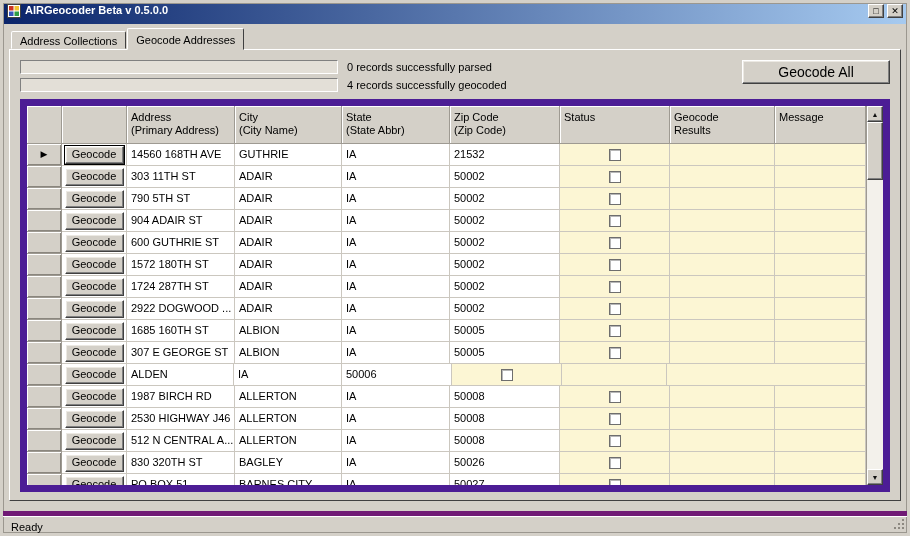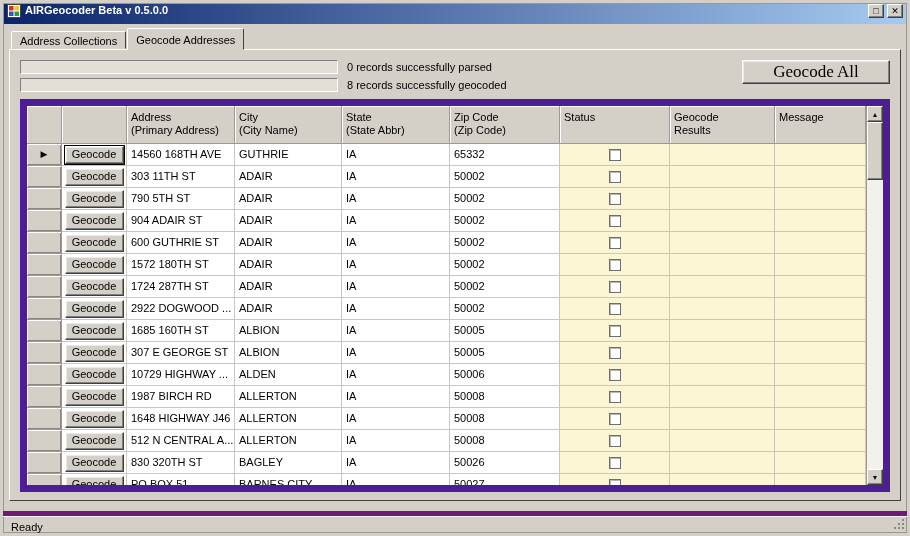--- a/index.html
+++ b/index.html
@@ -20,21 +20,21 @@
   .tab{height:18px;padding:3px 8px 0;background:var(--chrome,#d4d0c8);border:1px solid;border-color:#fff #404040 transparent #fff;border-top-left-radius:2px;border-top-right-radius:2px;margin-right:1px;white-space:nowrap}
   .tab.active{height:22px;padding-top:5px;margin-bottom:-1px;border-bottom:1px solid var(--chrome,#d4d0c8)}
   .tabpage{flex:1;min-height:0;background:var(--chrome,#d4d0c8);border:1px solid;border-color:#fff #404040 #404040 #fff;display:flex;flex-direction:column;padding:8px 6px 6px}
 
   
   .top-area{flex:none;display:flex;align-items:flex-start;padding:2px 4px 0}
   .bars{flex:1;display:flex;flex-direction:column;gap:4px}
   .bar-row{display:flex;align-items:center;gap:9px}
   .pbar{width:318px;height:14px;flex:none;border:1px solid;border-color:#808080 #fff #fff #808080;background:#e3dfd7}
   .bar-label{white-space:nowrap}
-  .geocodeall-btn{width:148px;height:24px;flex:none;background:var(--chrome,#d4d0c8);border:1px solid;border-color:#fff #404040 #404040 #fff;box-shadow:inset -1px -1px 0 #808080,inset 1px 1px 0 #ece9e3;font-family:Liberation Serif, serif;font-size:17px;padding:0;cursor:default}
+  .geocodeall-btn{width:148px;height:24px;flex:none;background:var(--chrome,#d4d0c8);border:1px solid;border-color:#fff #404040 #404040 #fff;box-shadow:inset -1px -1px 0 #808080,inset 1px 1px 0 #ece9e3;font-family:Liberation Sans, sans-serif;font-size:14px;padding:0;cursor:default}
 
   
   .grid-wrap{flex:1;min-height:0;margin:7px 4px 2px;border:7px solid #4c1d95;display:flex;overflow:hidden;background:var(--chrome,#d4d0c8)}
   .grid-main{flex:1;min-width:0;display:flex;flex-direction:column;overflow:hidden}
   .grid-header{display:flex;height:38px;flex:none}
   .hcell{background:var(--chrome,#d4d0c8);border-right:1px solid #9e9a92;border-bottom:1px solid #9e9a92;box-shadow:inset 1px 1px 0 #fff;padding:5px 4px 0;line-height:13px;white-space:nowrap;overflow:hidden}
   .grid-rows{flex:1;overflow:hidden;background:var(--chrome,#d4d0c8)}
   .grid-row{display:flex;height:22px;flex:none}
   .cell{background:var(--cell-bg,#fff);border-right:1px solid #cbc7bf;border-bottom:1px solid #cbc7bf;padding:0 4px;line-height:21px;white-space:nowrap;overflow:hidden}
   .rowhdr{background:var(--chrome,#d4d0c8);border-right:1px solid #9e9a92;border-bottom:1px solid #9e9a92;box-shadow:inset 1px 1px 0 #fff,inset -1px -1px 0 #8a867e;display:flex;align-items:center;justify-content:center;padding:0;font-size:9px}
@@ -96,21 +96,21 @@
     <div class="tabpage">
 
       <div class="top-area">
         <div class="bars">
           <div class="bar-row">
             <div class="pbar"></div>
             <span class="bar-label">0 records successfully parsed</span>
           </div>
           <div class="bar-row">
             <div class="pbar"></div>
-            <span class="bar-label">8 records successfully geocoded</span>
+            <span class="bar-label">4 records successfully geocoded</span>
           </div>
         </div>
         <button class="geocodeall-btn">Geocode All</button>
       </div>
 
       <div class="grid-wrap">
         <div class="grid-main">
 
           <div class="grid-header">
             <div class="hcell c-rowhdr"></div>
@@ -149,21 +149,21 @@
               <div class="grid-row">
                 <div class="cell c-rowhdr rowhdr">
                   <span class="row-arrow">▶</span>
                 </div>
                 <div class="cell c-btn btncell">
                   <button class="geo-btn focused">Geocode</button>
                 </div>
                 <div class="cell c-addr">14560 168TH AVE</div>
                 <div class="cell c-city">GUTHRIE</div>
                 <div class="cell c-state">IA</div>
-                <div class="cell c-zip">65332</div>
+                <div class="cell c-zip">21532</div>
                 <div class="cell c-status statuscell ro">
                   <span class="checkbox"></span>
                 </div>
                 <div class="cell c-results ro"></div>
                 <div class="cell c-msg ro"></div>
               </div>
               <div class="grid-row">
                 <div class="cell c-rowhdr rowhdr"></div>
                 <div class="cell c-btn btncell">
                   <button class="geo-btn">Geocode</button>
@@ -296,21 +296,20 @@
                   <span class="checkbox"></span>
                 </div>
                 <div class="cell c-results ro"></div>
                 <div class="cell c-msg ro"></div>
               </div>
               <div class="grid-row">
                 <div class="cell c-rowhdr rowhdr"></div>
                 <div class="cell c-btn btncell">
                   <button class="geo-btn">Geocode</button>
                 </div>
-                <div class="cell c-addr">10729 HIGHWAY ...</div>
                 <div class="cell c-city">ALDEN</div>
                 <div class="cell c-state">IA</div>
                 <div class="cell c-zip">50006</div>
                 <div class="cell c-status statuscell ro">
                   <span class="checkbox"></span>
                 </div>
                 <div class="cell c-results ro"></div>
                 <div class="cell c-msg ro"></div>
               </div>
               <div class="grid-row">
@@ -326,21 +325,21 @@
                   <span class="checkbox"></span>
                 </div>
                 <div class="cell c-results ro"></div>
                 <div class="cell c-msg ro"></div>
               </div>
               <div class="grid-row">
                 <div class="cell c-rowhdr rowhdr"></div>
                 <div class="cell c-btn btncell">
                   <button class="geo-btn">Geocode</button>
                 </div>
-                <div class="cell c-addr">1648 HIGHWAY J46</div>
+                <div class="cell c-addr">2530 HIGHWAY J46</div>
                 <div class="cell c-city">ALLERTON</div>
                 <div class="cell c-state">IA</div>
                 <div class="cell c-zip">50008</div>
                 <div class="cell c-status statuscell ro">
                   <span class="checkbox"></span>
                 </div>
                 <div class="cell c-results ro"></div>
                 <div class="cell c-msg ro"></div>
               </div>
               <div class="grid-row">

